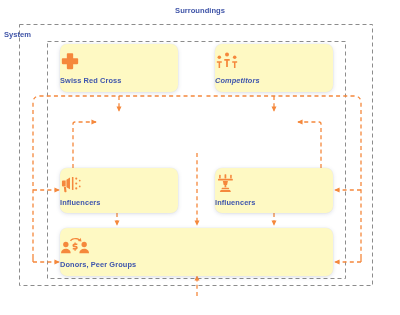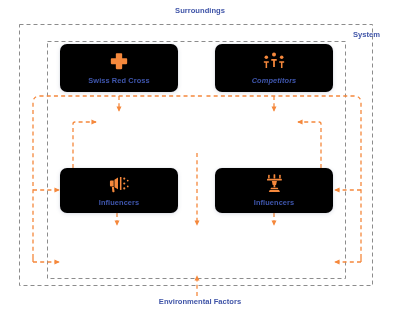--- a/index.html
+++ b/index.html
@@ -7,26 +7,26 @@
     width:400px;height:315px;
     background:#ffffff;
     font-family:"Liberation Sans", sans-serif;
     overflow:hidden;
     position:relative;
   }
   #stage{position:absolute;left:0;top:0;width:400px;height:315px;}
   svg.layer{position:absolute;left:0;top:0;width:400px;height:315px;overflow:visible;}
   .card{
     position:absolute;
-    background:#000000;
+    background:#fef9c3;
     border-radius:7px;
     box-shadow:0 1px 4px rgba(80,90,130,.18), 0 0 0 .5px rgba(150,160,190,.10);
     display:flex;
     flex-direction:column;
-    align-items:center;
+    align-items:flex-start;
     justify-content:center;
   }
   .card .ico{display:block;line-height:0;}
   .card .cap{
     color:#3f56ad;
     font-size:7.4px;
     font-weight:bold;
     white-space:nowrap;
     margin-top:5px;
     letter-spacing:.1px;
@@ -85,23 +85,22 @@
 
     <path d="M117,213 L117,225" stroke="#f5883c" stroke-width="1.3" fill="none" stroke-dasharray="4 3.2" marker-end="url(#ah)"></path>
 
     <path d="M274,213 L274,225" stroke="#f5883c" stroke-width="1.3" fill="none" stroke-dasharray="4 3.2" marker-end="url(#ah)"></path>
 
     <path d="M197,296 L197,276" stroke="#f5883c" stroke-width="1.3" fill="none" stroke-dasharray="4 3.2" marker-end="url(#ah)"></path>
   </svg>
 
   <div class="zone-title" style="left:0;top:6px;width:400px;text-align:center;">Surroundings</div>
 
-  <div class="zone-title" style="left:12px;top:30px;width:368px;text-align:right;">System</div>
+  <div class="zone-title" style="left:4px;top:30px;width:368px;text-align:left;">System</div>
 
-  <div class="zone-title" style="left:0;top:297px;width:400px;text-align:center;">Environmental Factors</div>
 
   <div class="card" style="left:60px;top:44px;width:118px;height:48px;">
     <span class="ico">
       <svg width="20" height="20" viewBox="0 0 24 24" aria-hidden="true">
         <path d="M9.2 2.6h5.6a1 1 0 0 1 1 1v5h5a1 1 0 0 1 1 1v5.2a1 1 0 0 1-1 1h-5v5a1 1 0 0 1-1 1H9.2a1 1 0 0 1-1-1v-5h-5a1 1 0 0 1-1-1V9.6a1 1 0 0 1 1-1h5v-5a1 1 0 0 1 1-1z" fill="#f5883c"></path>
       </svg>
     </span>
     <span class="cap">Swiss Red Cross</span>
   </div>
 
@@ -152,14 +151,29 @@
           <path d="M8.9 8.2h5.9l-1.0 4.4h-3.9z"></path>
           <rect x="10.9" y="8.2" width="2.0" height="7.2"></rect>
           <path d="M8.0 15.9h7.7l.8 1.9H7.2z"></path>
           <path d="M6.4 18.4h10.9l1.0 2.3H5.4z"></path>
         </g>
       </svg>
     </span>
     <span class="cap">Influencers</span>
   </div>
 
+  <div class="card" style="left:60px;top:228px;width:273px;height:48px;">
+    <span class="ico">
+      <svg width="30" height="20" viewBox="0 0 36 24" aria-hidden="true">
+        <g fill="#f5883c">
+          <circle cx="7.0" cy="11.4" r="3.2"></circle>
+          <path d="M1.2 21.8c0-3.2 2.6-5.3 5.8-5.3s5.8 2.1 5.8 5.3z"></path>
+          <circle cx="29.0" cy="11.4" r="3.2"></circle>
+          <path d="M23.2 21.8c0-3.2 2.6-5.3 5.8-5.3s5.8 2.1 5.8 5.3z"></path>
+          <path d="M17.3 9.0h1.6v1.3h1.9v1.8h-3.0c-.25 0-.45.2-.45.45s.2.45.45.45h1.2c1.25 0 2.25 1.0 2.25 2.25s-1.0 2.25-2.25 2.25h-.1v1.3h-1.6v-1.3h-2.0v-1.8h3.1c.25 0 .45-.2.45-.45s-.2-.45-.45-.45h-1.2c-1.25 0-2.25-1.0-2.25-2.25s1.0-2.25 2.25-2.25h.1z"></path>
+          <path d="M11.9 6.6c1.8-3.3 8.8-3.9 11.9-1.5l1.1-1.9.9 4.6-4.6-.6 1.2-1.0c-2.4-1.6-7.6-1.2-9.0 1.3z"></path>
+        </g>
+      </svg>
+    </span>
+    <span class="cap">Donors, Peer Groups</span>
+  </div>
 
 </div>
 
 </body></html>

